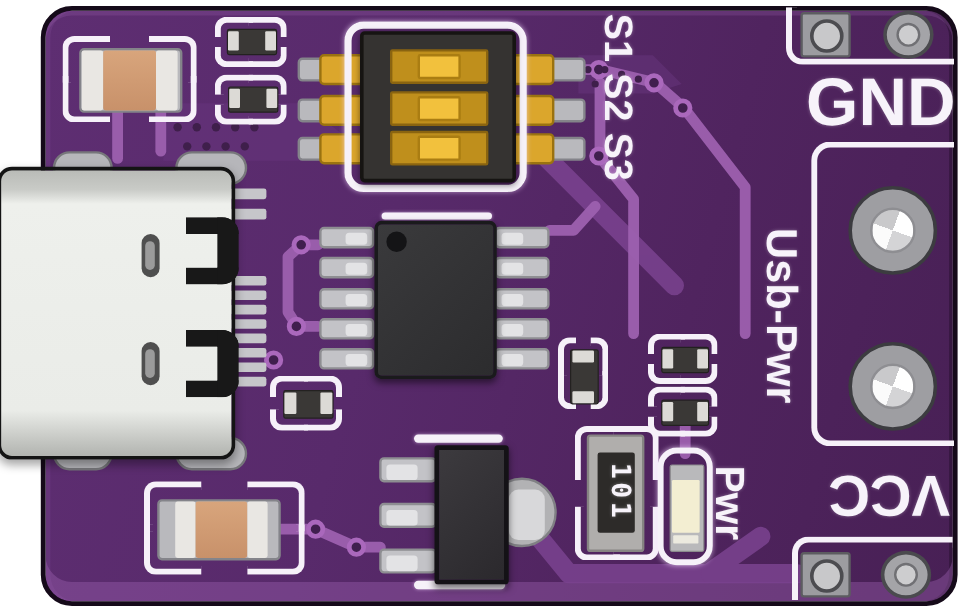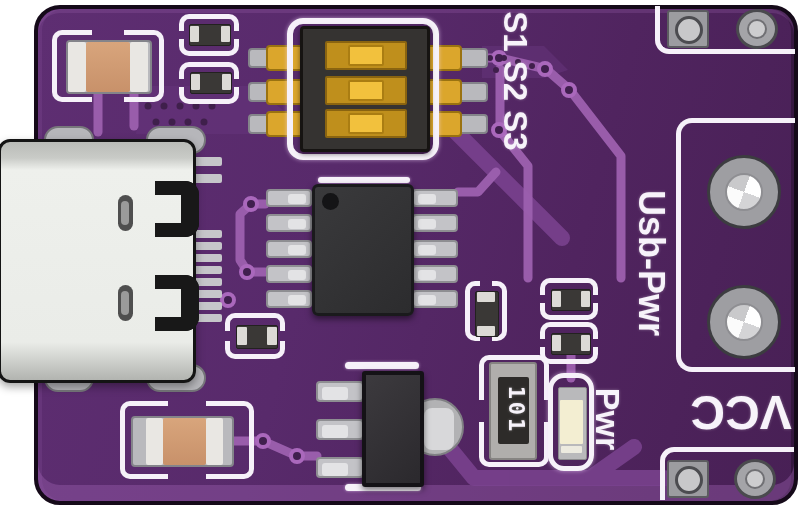--- a/index.html
+++ b/index.html
@@ -266,20 +266,21 @@
   <div class="abs" style="left:146px;top:418px;width:17px;height:47px;background:#e9e7e3;border-radius:2px;"></div>
   <div class="abs" style="left:206px;top:418px;width:17px;height:47px;background:#e9e7e3;border-radius:2px;"></div>
   <div class="abs" style="left:163px;top:418px;width:43px;height:47px;background:linear-gradient(180deg,#d8a57c,#c8916a);border-radius:2px;"></div>
 
   <div class="abs" style="left:655px;top:6px;width:140px;height:48px;border-left:5px solid #f6f1f9;border-bottom:5px solid #f6f1f9;border-bottom-left-radius:14px;box-sizing:border-box;"></div>
   <div class="abs th-sq" style="left:667px;top:10px;width:42px;height:38px;">
       <b style="left:6px;top:4px;width:28px;height:28px;"></b>
     </div>
   <div class="abs" style="left:736px;top:9px;width:42px;height:40px;border-radius:50%;background:#a4a4a8;border:3px solid #4a4a4e;box-sizing:border-box;"></div>
   <div class="abs" style="left:747px;top:19px;width:20px;height:20px;border-radius:50%;background:#cdcdcf;border:2px solid #707074;box-sizing:border-box;"></div>
+  <div class="abs label" style="left:670px;top:57px;width:128px;height:52px;font-size:56px;">GND</div>
 
   <div class="abs" style="left:676px;top:118px;width:119px;height:254px;border:5px solid #f6f1f9;border-right:0;border-radius:16px 0 0 16px;box-sizing:border-box;"></div>
   <div class="abs hole-big" style="left:707px;top:155px;width:74px;height:74px;">
       <b></b>
     </div>
   <div class="abs hole-big" style="left:707px;top:285px;width:74px;height:74px;">
       <b></b>
     </div>
   <div class="abs label" style="left:574px;top:243px;width:150px;height:40px;font-size:36px;transform:rotate(90deg);">Usb-Pwr</div>
 

